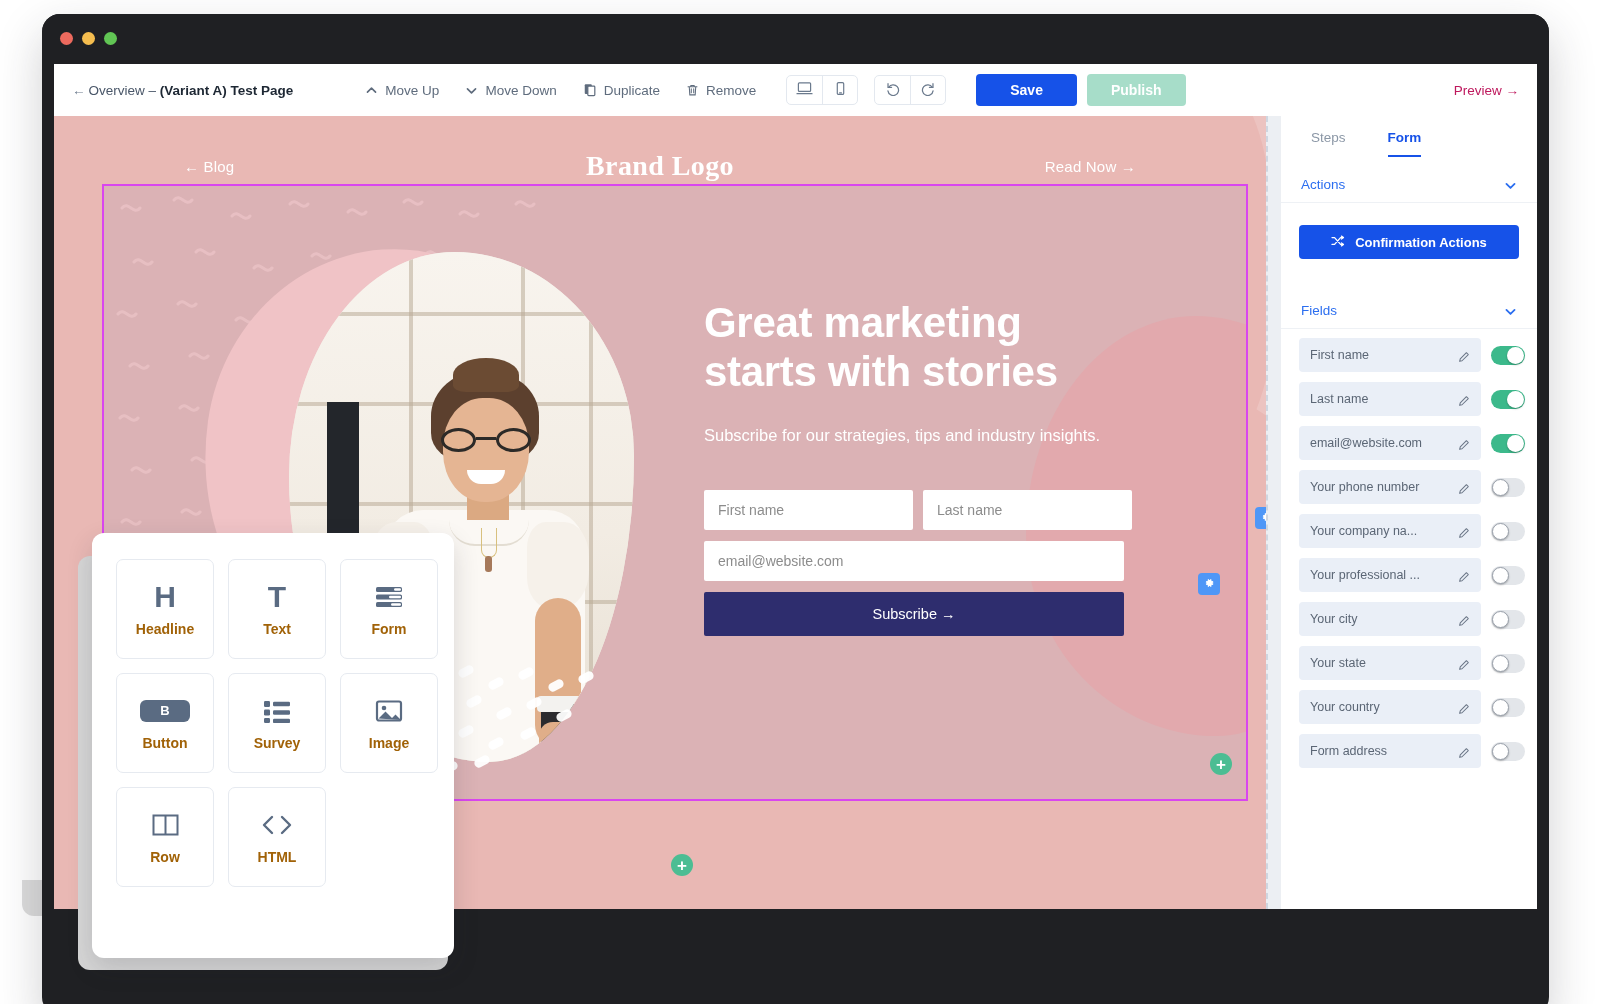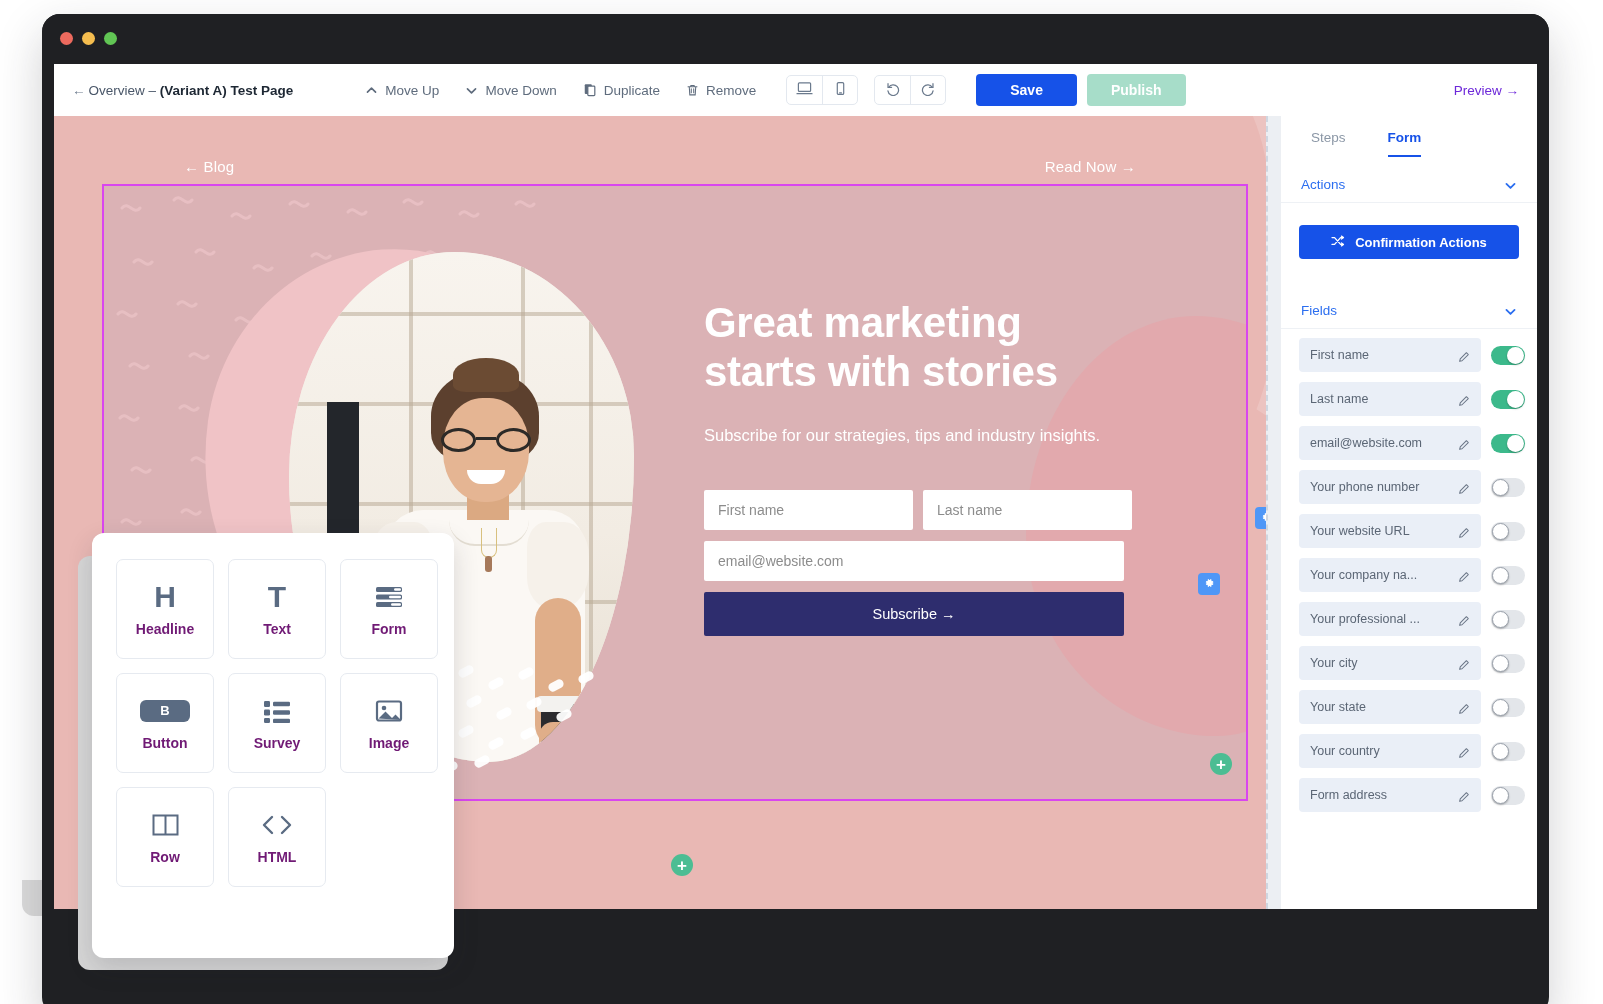--- a/index.html
+++ b/index.html
@@ -54,21 +54,21 @@
   .btn-save {
     margin-left: 30px; background:#1652e8; color:#fff; font-size:14px; font-weight:700;
     border:none; border-radius:4px; padding:0 34px; height:32px; cursor:pointer;
     font-family:"Liberation Sans", sans-serif;
   }
   .btn-publish {
     margin-left: 10px; background:#a7ddc9; color:#ffffff; font-size:14px; font-weight:700;
     border:none; border-radius:4px; padding:0 24px; height:32px; cursor:pointer;
     font-family:"Liberation Sans", sans-serif;
   }
-  .preview { margin-left:auto; font-size:13.5px; color:#6d28d9; cursor:pointer; white-space:nowrap;}
+  .preview { margin-left:auto; font-size:13.5px; color:#be185d; cursor:pointer; white-space:nowrap;}
 
   
   .body { position:absolute; left:0; top:52px; right:0; bottom:0; display:flex; }
 
   
   .canvas { position:relative; width:1227px; height:793px; background:#eceff3; overflow:hidden; }
   .page { position:absolute; inset:0 15px 0 0; background:#be185d; overflow:hidden; }
 
   .hero-bg { position:absolute; inset:0; background:#e9b8b4; }
   .swirl { position:absolute; right:-40px; top:-150px; width:420px; height:560px;
@@ -207,21 +207,21 @@
     background:#fff; border-radius:12px; box-shadow:0 10px 26px rgba(40,40,50,.16);
     padding: 26px 24px; display:grid; grid-template-columns: repeat(3, 98px);
     grid-auto-rows: 100px; gap: 14px; align-content:start;
   }
   .pcell {
     border:1px solid #e6eaf0; border-radius:7px; background:#fff;
     display:flex; flex-direction:column; align-items:center; justify-content:center; gap:9px;
     cursor:pointer;
   }
   .pcell .glyph { color:#5a6b82; display:flex; align-items:center; justify-content:center; height:30px;}
-  .pcell .nm { font-size:14px; color:#701a75; font-weight:700; }
+  .pcell .nm { font-size:14px; color:#a16207; font-weight:700; }
 
   
   .base-shadow{ position:absolute; left:22px; top:880px; width:1280px; height:36px;
      background:#dcdcdc; border-radius:0 0 12px 12px; }
 </style>
 </head>
 <body>
 
 <div class="stage">
 
@@ -334,20 +334,21 @@
       <div class="body">
 
         <div class="canvas">
           <div class="page">
 
             <div class="hero-bg"></div>
             <div class="swirl"></div>
 
             <div class="pnav">
               <div class="l">← Blog</div>
+              <div class="brand">Brand Logo</div>
               <div class="r">Read Now →</div>
             </div>
 
             <div class="hero-sel">
 
               <svg class="squiggles" viewBox="0 0 520 430" fill="none" stroke="#f2cbce" stroke-width="3" stroke-linecap="round">
                 <g>
                   <path d="M18 22c6-8 12 8 18 0M70 14c6-8 12 8 18 0M128 30c6-8 12 8 18 0M186 18c6-8 12 8 18 0M244 26c6-8 12 8 18 0M300 16c6-8 12 8 18 0M356 28c6-8 12 8 18 0M412 18c6-8 12 8 18 0"></path>
                   <path d="M30 76c6-8 12 8 18 0M92 66c6-8 12 8 18 0M150 82c6-8 12 8 18 0M208 70c6-8 12 8 18 0M266 78c6-8 12 8 18 0M322 68c6-8 12 8 18 0M378 80c6-8 12 8 18 0"></path>
                   <path d="M14 128c6-8 12 8 18 0M74 118c6-8 12 8 18 0M132 134c6-8 12 8 18 0M190 122c6-8 12 8 18 0M248 130c6-8 12 8 18 0M306 120c6-8 12 8 18 0"></path>
@@ -535,31 +536,20 @@
                   <span class="pencil"><svg width="12" height="12" viewBox="0 0 16 16" fill="none" stroke="#6b7687" stroke-width="1.4" stroke-linecap="round" stroke-linejoin="round">
                       <path d="M11.2 2.3l2.5 2.5L5.4 13 2.2 13.8 3 10.6z"></path>
                     </svg></span>
                 </div>
                 <div class="tog off">
                   <span class="knob"></span>
                 </div>
               </div>
               <div class="field-row">
                 <div class="field-pill">
-                  <span class="lbl">Your website URL</span>
-                  <span class="pencil"><svg width="12" height="12" viewBox="0 0 16 16" fill="none" stroke="#6b7687" stroke-width="1.4" stroke-linecap="round" stroke-linejoin="round">
-                      <path d="M11.2 2.3l2.5 2.5L5.4 13 2.2 13.8 3 10.6z"></path>
-                    </svg></span>
-                </div>
-                <div class="tog off">
-                  <span class="knob"></span>
-                </div>
-              </div>
-              <div class="field-row">
-                <div class="field-pill">
                   <span class="lbl">Your company na...</span>
                   <span class="pencil"><svg width="12" height="12" viewBox="0 0 16 16" fill="none" stroke="#6b7687" stroke-width="1.4" stroke-linecap="round" stroke-linejoin="round">
                       <path d="M11.2 2.3l2.5 2.5L5.4 13 2.2 13.8 3 10.6z"></path>
                     </svg></span>
                 </div>
                 <div class="tog off">
                   <span class="knob"></span>
                 </div>
               </div>
               <div class="field-row">

